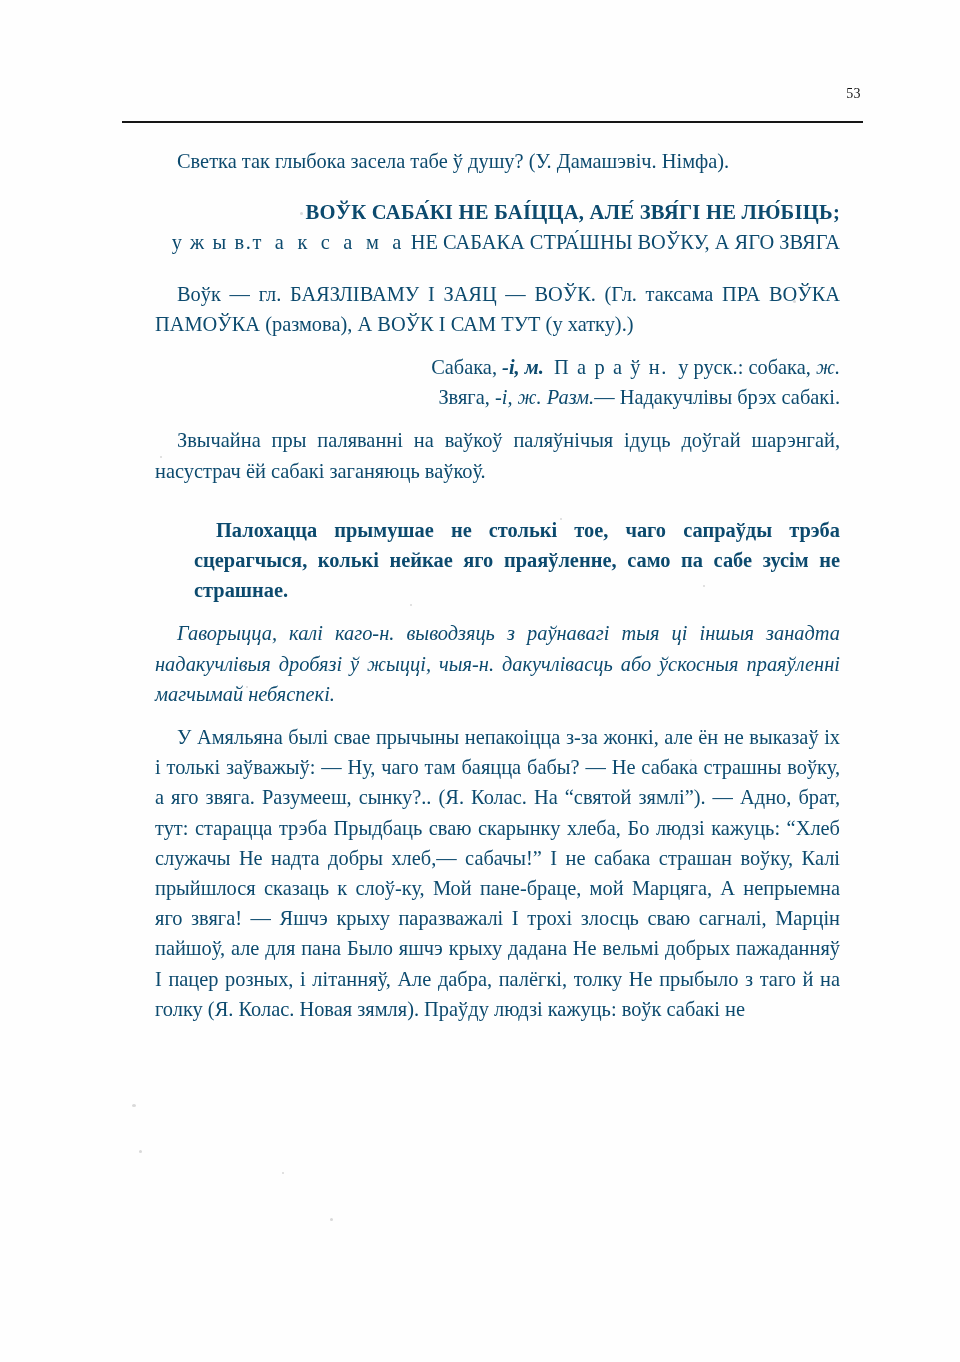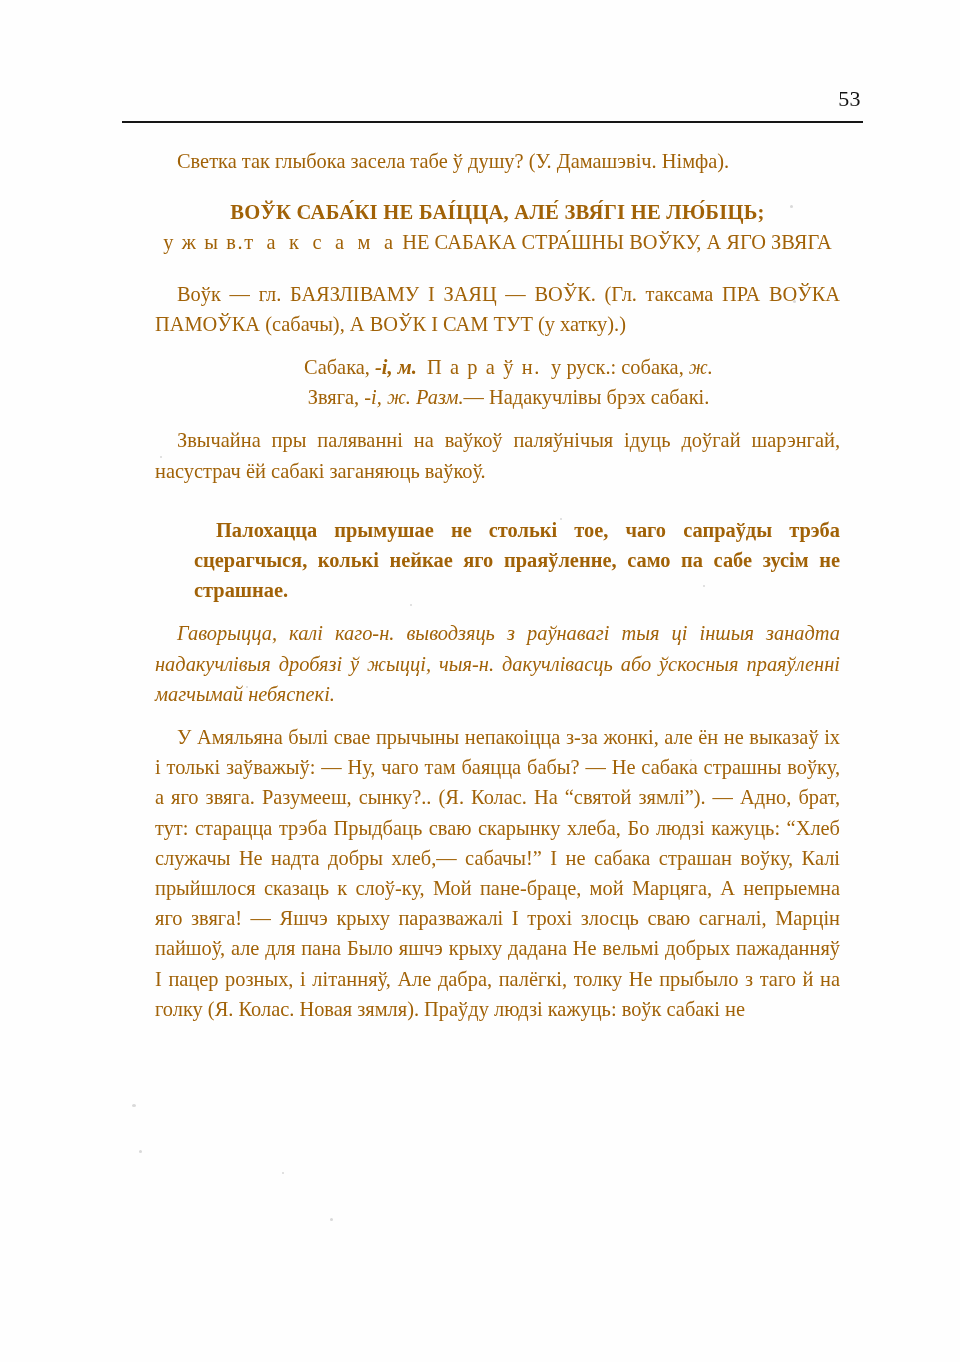--- a/index.html
+++ b/index.html
@@ -30,21 +30,21 @@
     position: absolute;
     left: 122px;
     top: 86px;
     width: 741px;
     height: 34px;
   }
   .folio {
     position: absolute;
     right: 2px;
     top: 0;
-    font-size: 22px;
+    font-size: 14px;
     letter-spacing: 0.4px;
     color: #141414;
   }
   .head-rule {
     position: absolute;
     left: 122px;
     top: 121px;
     width: 741px;
     height: 0;
     border-top: 2.6px solid #161616;
@@ -57,21 +57,21 @@
     top: 146px;
     width: 685px;
   }
 
   p {
     margin: 0;
     font-size: 20.4px;
     line-height: 30.2px;
     text-align: justify;
     text-justify: inter-word;
-    color: #a16207;
+    color: #0c4a6e;
     -webkit-hyphens: none;
     hyphens: none;
   }
   p.indent {
     text-indent: 22px;
   }
   p.gap-sm { margin-top: 13px; }
   p.gap-md { margin-top: 21px; }
   p.gap-lg { margin-top: 29px; margin-left: 39px; }
 
@@ -92,21 +92,21 @@
   
   .spaced {
     letter-spacing: 4.2px;
   }
   .spaced-tight {
     letter-spacing: 1.6px;
   }
   .caps {
     font-size: 20.4px;
   }
-  .no-just { text-align: center; }
+  .no-just { text-align: right; }
 
   
   .speck {
     position: absolute;
     background: #b9b9b9;
     border-radius: 50%;
     opacity: .55;
   }
 </style>
 </head>
@@ -119,21 +119,21 @@
   </div>
   <div class="head-rule"></div>
 
   <div class="column">
 
     <p class="indent"><span>Светка так глыбока засела табе ў душу? (У. Дамашэвіч. Німфа).</span></p>
 
 
     <p class="gap-md no-just"><span class="proverb-head">ВОЎК САБА́КІ НЕ БАІ́ЦЦА, АЛЕ́ ЗВЯ́ГІ НЕ ЛЮ́БІЦЬ;</span><br><span class="spaced-tight">у ж ы в.</span><span class="spaced">т а к с а м а</span> <span class="caps">НЕ САБАКА СТРА́ШНЫ ВОЎКУ, А ЯГО ЗВЯГА</span></p>
 
-    <p class="indent gap-md"><span>Воўк — гл. БАЯЗЛІВАМУ І ЗАЯЦ — ВОЎК. (Гл. таксама ПРА ВОЎКА ПАМОЎКА (сабачы), А ВОЎК І САМ ТУТ (у хатку).)</span></p>
+    <p class="indent gap-md"><span>Воўк — гл. БАЯЗЛІВАМУ І ЗАЯЦ — ВОЎК. (Гл. таксама ПРА ВОЎКА ПАМОЎКА (размова), А ВОЎК І САМ ТУТ (у хатку).)</span></p>
 
     <p class="indent gap-sm no-just"><span>Сабака,</span><span class="ital bold"> -і, м.</span>&nbsp;
       <span class="spaced-tight">П а р а ў н.</span>&nbsp;<span> у руск.: собака,</span><span class="ital"> ж.</span></p>
 
     <p class="indent no-just"><span>Звяга,</span><span class="ital"> -і, ж.</span><span class="ital"> Разм.</span><span>— Надакучлівы брэх сабакі.</span></p>
 
     <p class="indent gap-sm"><span>Звычайна пры паляванні на ваўкоў паляўнічыя ідуць доўгай шарэнгай, насустрач ёй сабакі заганяюць ваўкоў.</span></p>
 
     <p class="indent gap-lg bold"><span>Палохацца прымушае не столькі тое, чаго сапраўды трэба сцерагчыся, колькі нейкае яго праяўленне, само па сабе зусім не страшнае.</span></p>
 

